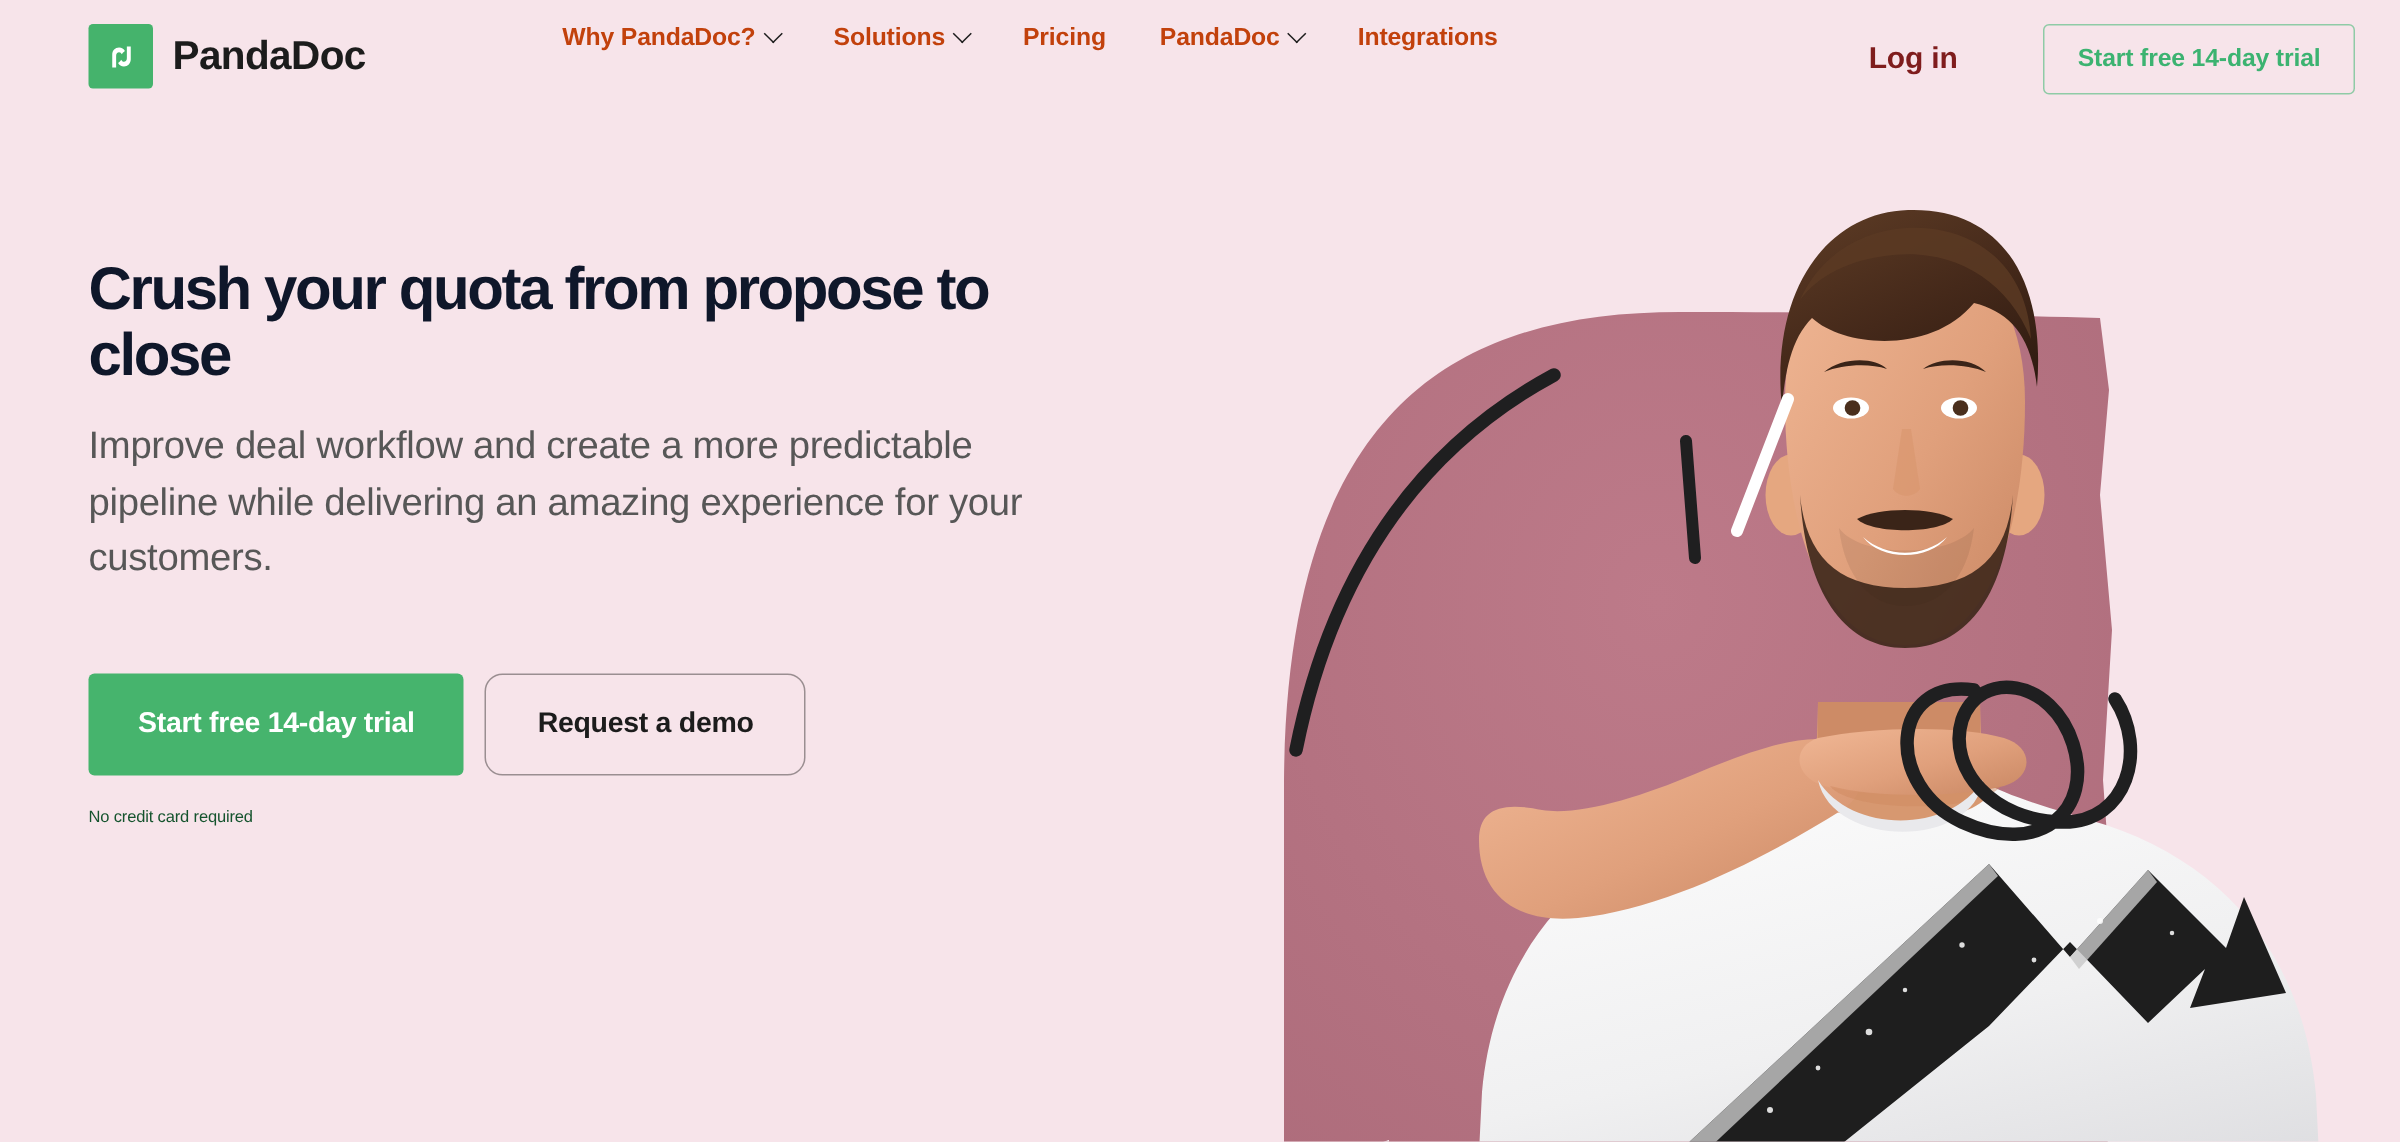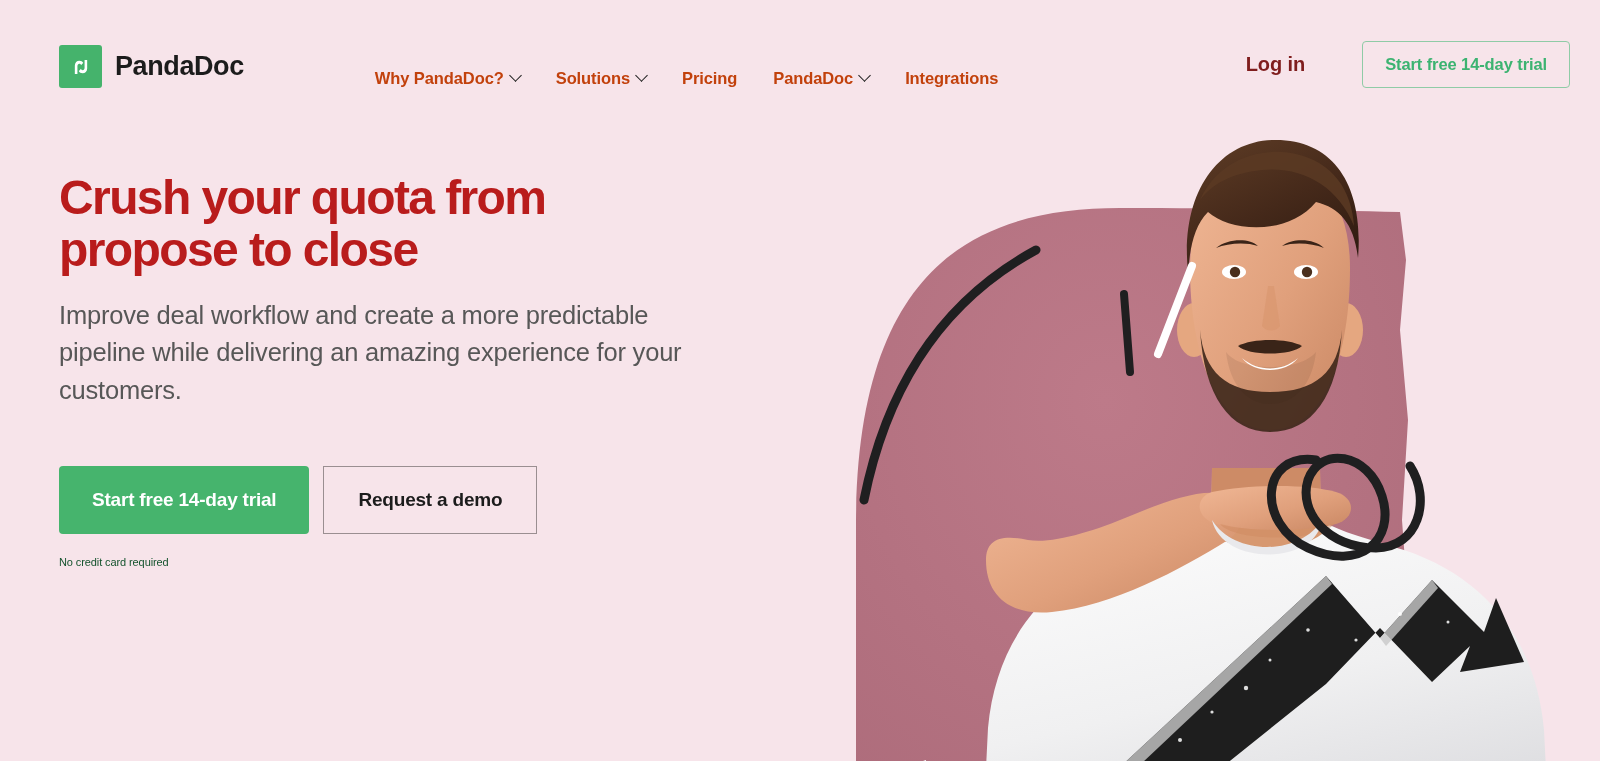--- a/index.html
+++ b/index.html
@@ -15,22 +15,22 @@
     -webkit-font-smoothing: antialiased;
     position: relative;
   }
 
   
   .header {
     position: relative;
     z-index: 40;
     height: 88px;
     display: flex;
-    align-items: flex-end;
-    padding: 0 30px 0 59px;
+    align-items: flex-start;
+    padding: 16px 30px 0 59px;
   }
   .brand {
     display: flex;
     align-items: center;
     gap: 13px;
     text-decoration: none;
     flex: 0 0 auto;
   }
   .brand-mark {
     width: 43px;
@@ -111,24 +111,24 @@
   }
   .hero-copy {
     position: relative;
     z-index: 30;
     padding-left: 59px;
     padding-top: 84px;
     width: 760px;
     flex: 0 0 760px;
   }
   .hero-title {
-    font-size: 48px;
+    font-size: 40px;
     line-height: 1.09;
     font-weight: 700;
-    color: #b91c1c;
+    color: #0f172a;
     letter-spacing: -1.6px;
     max-width: 640px;
   }
   .hero-sub {
     margin-top: 20px;
     font-size: 25.5px;
     line-height: 1.47;
     color: #575757;
     font-weight: 400;
     letter-spacing: -0.2px;
@@ -151,21 +151,21 @@
     letter-spacing: -0.2px;
     padding: 0 33px;
     height: 68px;
     cursor: pointer;
     white-space: nowrap;
   }
   .btn-secondary {
     background: transparent;
     color: #1c1c1c;
     border: 1px solid #9a8e91;
-    border-radius: 0;
+    border-radius: 12px;
     font-family: inherit;
     font-size: 19px;
     font-weight: 700;
     letter-spacing: -0.2px;
     padding: 0 34px;
     height: 68px;
     cursor: pointer;
     white-space: nowrap;
   }
   .fineprint {

